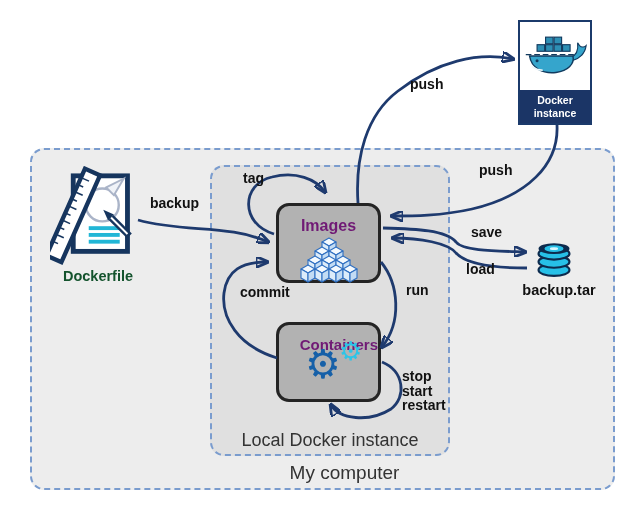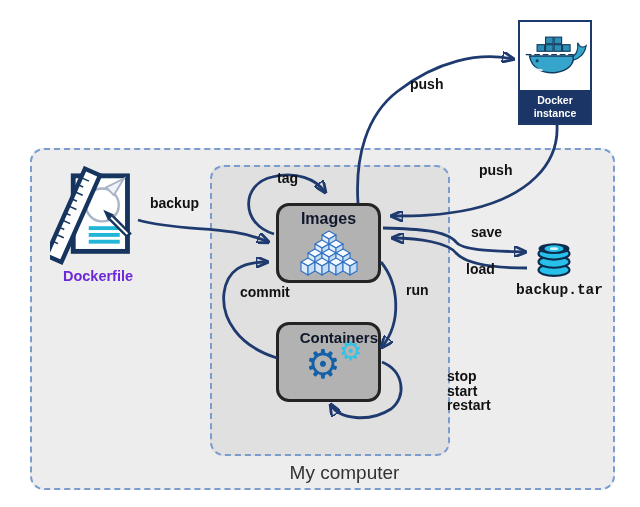--- a/index.html
+++ b/index.html
@@ -11,70 +11,71 @@
   .inner-box{left:210px;top:165px;width:240px;height:291px;background:#e0e0e0;z-index:2;}
   .group-label{position:absolute;color:#333333;text-align:center;z-index:3;}
   .label-ldi{left:210px;top:430px;width:240px;font-size:18px;}
   .label-mc{left:30px;top:462px;width:629px;font-size:19px;}
 
   
   .node{position:absolute;width:105px;height:80px;background:#b2b2b2;border:3px solid #242424;
         border-radius:13px;box-sizing:border-box;z-index:3;text-align:center;}
   .node-images{left:276px;top:203px;}
   .node-containers{left:276px;top:322px;text-align:right;}
-  .node-title{font-weight:bold;font-size:16px;color:#0f172a;margin-top:4px;display:block;}
+  .node-title{font-weight:bold;font-size:16px;color:#701a75;margin-top:11px;display:block;}
   .node-containers .node-title{font-size:15px;}
   .node-icon{display:block;margin:0 auto;}
 
   
   .gear{position:absolute;line-height:1;z-index:4;pointer-events:none;}
   .gear-big{left:305px;top:344px;font-size:40px;color:#1660a8;}
   .gear-small{left:339px;top:338px;font-size:26px;color:#2cc5e8;}
 
   
   .registry{position:absolute;left:518px;top:20px;width:74px;height:105px;background:#ffffff;
             border:2px solid #1b3a6b;box-sizing:border-box;z-index:3;display:flex;flex-direction:column;}
   .registry-art{flex:1;display:flex;align-items:center;justify-content:center;}
   .registry-band{height:33px;background:#1b3566;color:#ffffff;font-weight:bold;font-size:10.5px;
                  display:flex;flex-direction:column;align-items:center;justify-content:center;line-height:1.15;}
 
   
   .dockerfile-art{position:absolute;left:50px;top:166px;z-index:3;}
   .dockerfile-label{position:absolute;left:52px;top:268px;width:92px;text-align:center;
-                    font-weight:bold;font-size:14.5px;color:#6d28d9;z-index:3;}
+                    font-weight:bold;font-size:14.5px;color:#14532d;z-index:3;}
   .backup-art{position:absolute;left:534px;top:240px;z-index:3;}
   .backup-label{position:absolute;left:516px;top:282px;width:86px;text-align:center;
-                font-weight:bold;font-size:14.5px;color:#111111;z-index:3;font-family:Liberation Mono, monospace;}
+                font-weight:bold;font-size:14.5px;color:#111111;z-index:3;}
 
   
   .arrows{position:absolute;left:0;top:0;width:640px;height:507px;z-index:5;pointer-events:none;}
   .arrows path{fill:none;stroke:#1e3a6e;stroke-width:2.8px;}
 
   
   .alabel{position:absolute;font-weight:bold;font-size:14px;color:#111111;z-index:6;white-space:nowrap;}
   .al-build{left:150px;top:195px;}
-  .al-tag{left:243px;top:170px;margin-left:34px;}
+  .al-tag{left:243px;top:170px;}
   .al-push{left:410px;top:76px;}
   .al-pull{left:479px;top:162px;}
   .al-save{left:471px;top:224px;}
   .al-load{left:466px;top:261px;}
   .al-run{left:406px;top:282px;}
   .al-commit{left:240px;top:284px;text-align:right;}
-  .al-ssr{left:402px;top:369px;line-height:14.5px;padding-left:45px;}
+  .al-ssr{left:402px;top:369px;line-height:14.5px;}
   .al-ssr span{display:block;}
 </style>
 </head>
 <body>
 
 <div class="canvas">
 
   <div class="group-box outer-box"></div>
 
   <div class="group-box inner-box"></div>
 
+  <div class="group-label label-ldi">Local Docker instance</div>
   <div class="group-label label-mc">My computer</div>
 
   <div class="node node-images">
     <span class="node-title">Images</span>
     <svg class="node-icon" width="62" height="50" viewBox="0 0 62 50" id="cube-icon-svg">
         <path d="M31,3 L38,7 L31,11 L24,7 Z" fill="#f4faff" stroke="#2f6fc1" stroke-width="1.1" stroke-linejoin="round"></path>
         <path d="M24,7 L31,11 L31,20 L24,16 Z" fill="#dcecfa" stroke="#2f6fc1" stroke-width="1.1" stroke-linejoin="round"></path>
         <path d="M38,7 L31,11 L31,20 L38,16 Z" fill="#c3dcf4" stroke="#2f6fc1" stroke-width="1.1" stroke-linejoin="round"></path>
         <path d="M24,12 L31,16 L24,20 L17,16 Z" fill="#f4faff" stroke="#2f6fc1" stroke-width="1.1" stroke-linejoin="round"></path>
         <path d="M17,16 L24,20 L24,29 L17,25 Z" fill="#dcecfa" stroke="#2f6fc1" stroke-width="1.1" stroke-linejoin="round"></path>

